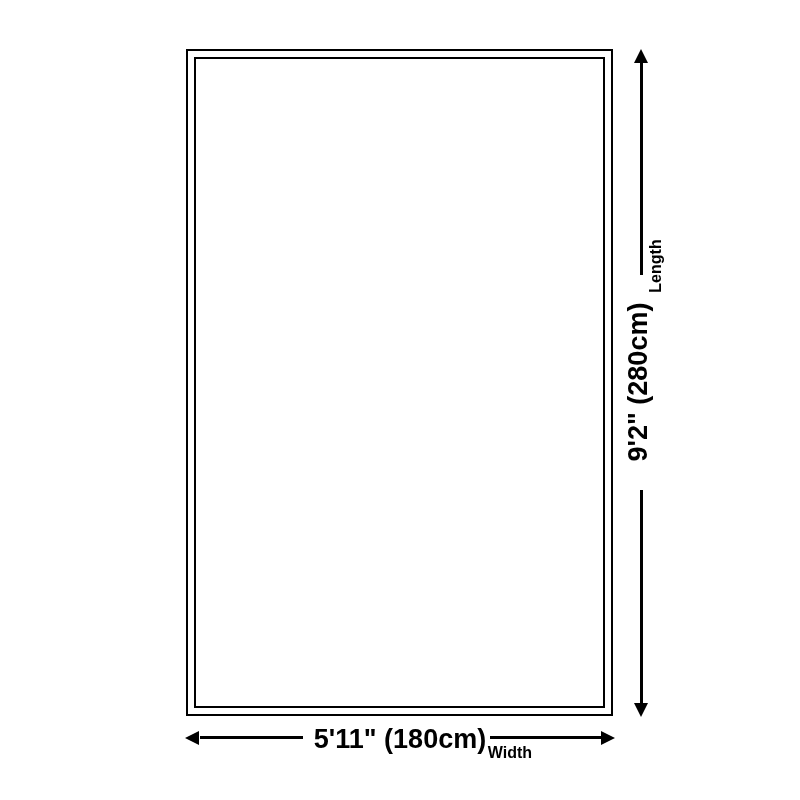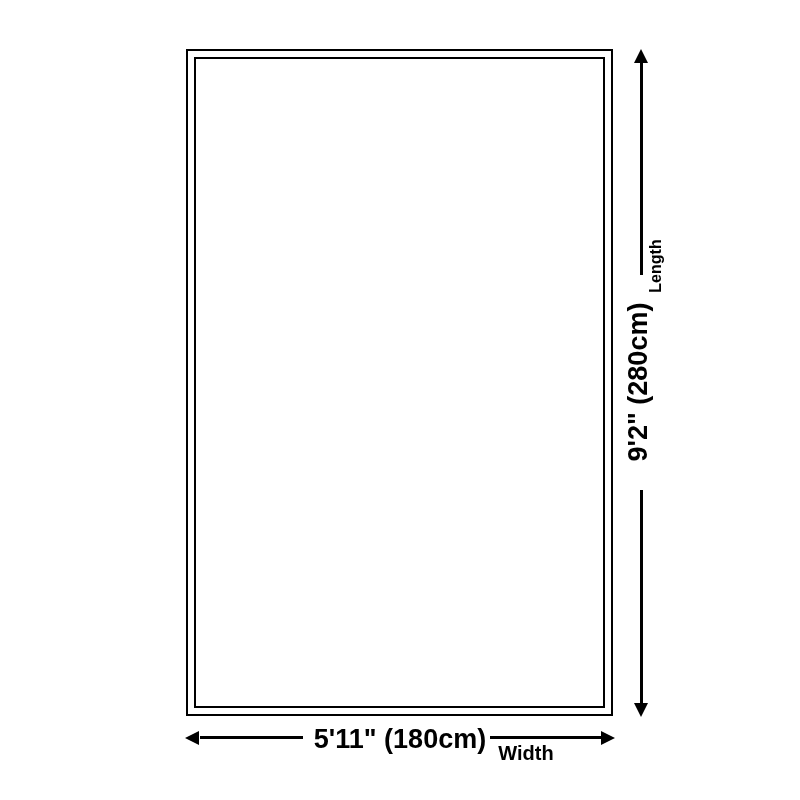--- a/index.html
+++ b/index.html
@@ -86,23 +86,23 @@
     left: 656px; top: 266px;
     transform: translate(-50%, -50%) rotate(-90deg);
     font-size: 16px;
   }
   .h-value {
     left: 400px; top: 740px;
     transform: translate(-50%, -50%);
     font-size: 27px;
   }
   .h-label {
-    left: 526px; top: 753px;
+    left: 510px; top: 753px;
     transform: translate(-50%, -50%);
-    font-size: 20px;
+    font-size: 16px;
   }
 </style>
 </head>
 <body>
 
 <div class="canvas">
 
   <div class="rug-outer">
     <div class="rug-inner"></div>
   </div>

